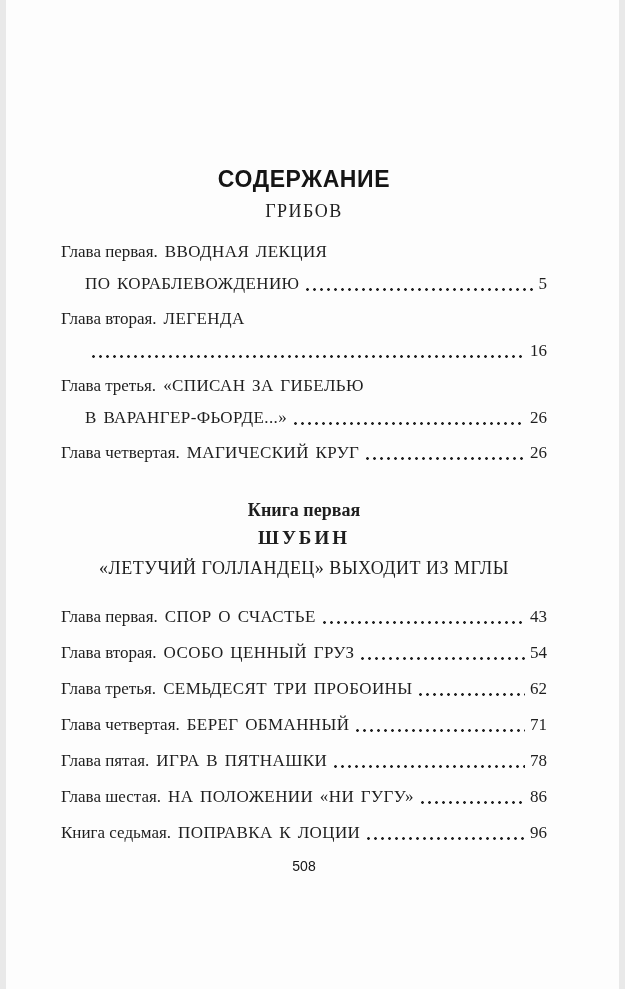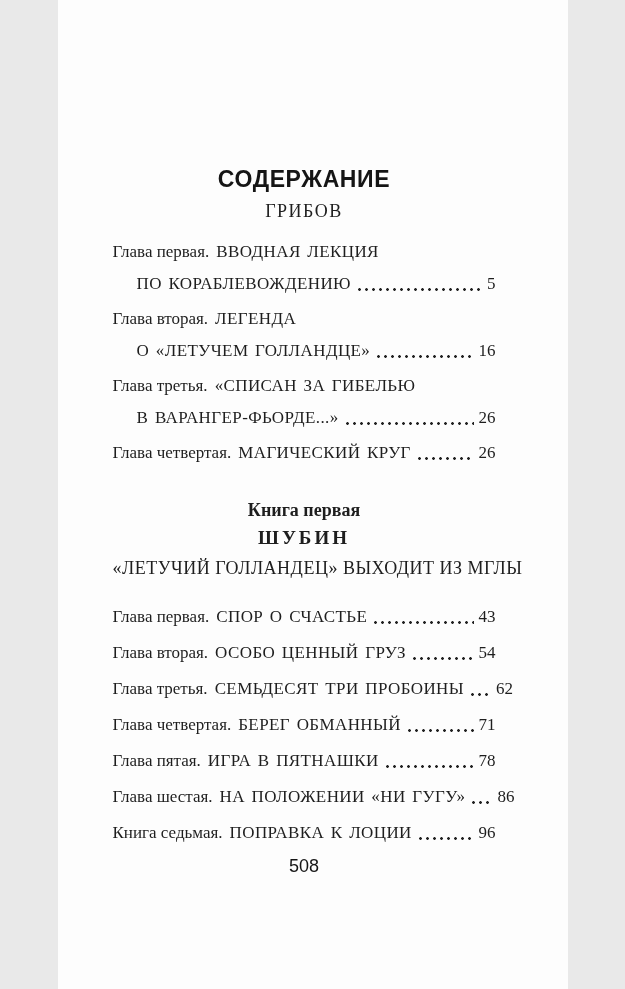--- a/index.html
+++ b/index.html
@@ -1,18 +1,18 @@
 <!DOCTYPE html>
 <html lang="ru"><head>
 <meta charset="utf-8">
 <style>
   html, body { margin: 0; padding: 0; background: #e9e9e9; }
   .page {
     position: relative;
-    width: 510px;
+    width: 613px;
     height: 989px;
     margin: 0 auto;
     background: #fdfdfd;
     color: #1e1e1e;
     font-family: "Liberation Serif", "DejaVu Serif", serif;
     overflow: hidden;
   }
   .content {
     position: absolute;
     left: 55px;
@@ -61,21 +61,21 @@
     margin: 0 5px 3px 7px;
     background-image: radial-gradient(circle at 1.5px 1.5px, #222 1.1px, rgba(0,0,0,0) 1.6px);
     background-size: 7px 3px;
     background-repeat: repeat-x;
   }
   .pagenum { text-align: right; }
   .footer-num {
     margin-top: 13px;
     text-align: center;
     font-family: "Liberation Sans", "DejaVu Sans", sans-serif;
-    font-size: 18px;
+    font-size: 14px;
     line-height: 20px;
     color: #151515;
   }
 </style>
 </head>
 <body>
 
 <div class="page">
   <div class="content">
 
@@ -96,21 +96,20 @@
           <span class="pagenum">5</span>
         </div>
       </div>
 
       <div class="entry">
         <div class="line">
           <span class="lead">Глава вторая.</span>
           <span class="caps">ЛЕГЕНДА</span>
         </div>
         <div class="line cont">
-          <span class="caps">О «ЛЕТУЧЕМ ГОЛЛАНДЦЕ»</span>
           <span class="leader"></span>
           <span class="pagenum">16</span>
         </div>
       </div>
 
       <div class="entry">
         <div class="line">
           <span class="lead">Глава третья.</span>
           <span class="caps">«СПИСАН ЗА ГИБЕЛЬЮ</span>
         </div>

